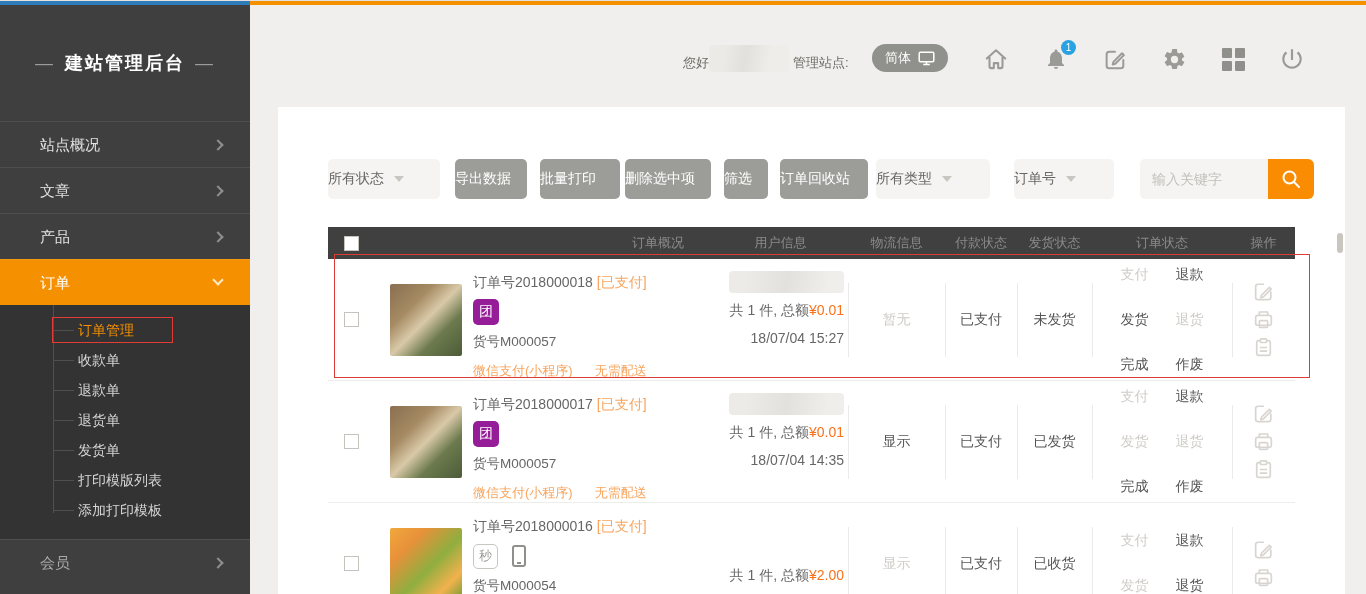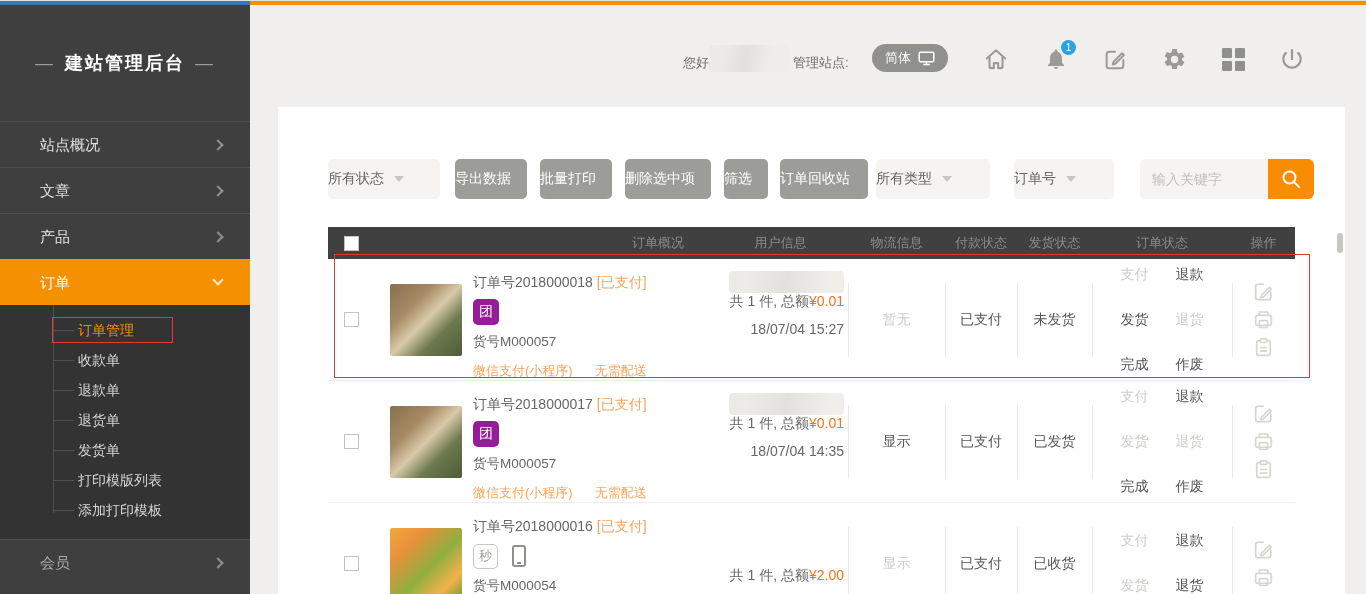--- a/index.html
+++ b/index.html
@@ -90,21 +90,21 @@
   .badge-purple { width:26px; height:26px; border-radius:5px; background:#951d97; color:#fff; font-size:14px;
      display:flex; align-items:center; justify-content:center; }
   .badge-outline { width:25px; height:25px; border-radius:5px; border:1px solid #c9c6c2; color:#9a9a96; font-size:13px;
      display:flex; align-items:center; justify-content:center; background:#fff; }
   .phone-glyph { width:14px; height:22px; border:2px solid #8f8f8b; border-radius:3px; position:relative; }
   .phone-glyph::after { content:""; position:absolute; bottom:1px; left:3px; width:4px; height:2px; background:#8f8f8b; }
   .sku-line { font-size:13.5px; margin-top:2px; }
   .pay-line { font-size:13px; margin-top:11px; display:flex; gap:22px; }
   .redacted-name { width:115px; height:22px; margin-left:auto; border-radius:4px;
      background:linear-gradient(100deg,#edebe8 15%,#e3e1de 50%,#f0eeeb 85%); }
-  .qty-line { white-space:nowrap; }
+  .qty-line { margin-top:9px; white-space:nowrap; }
   .amount { color:#f7721b; }
   .date-line { margin-top:10px; color:#666; }
   .muted { color:#cfccc8 !important; }
   .link-grid { display:grid; grid-template-columns:repeat(2,auto); column-gap:20px; row-gap:9px;gap:27px; }
   .lnk { color:#555; cursor:pointer; white-space:nowrap; }
   .status-val { color:#555; }
   .ops-stack { display:flex; flex-direction:column; gap:4px; align-items:center; }
   .op-ic { width:24px; height:24px; display:flex; align-items:center; justify-content:center; cursor:pointer; }
 
   .red-row-box { position:absolute; left:56px; top:147px; width:976px; height:124px; border:1px solid #dc3c34; pointer-events:none; }
@@ -237,21 +237,21 @@
     <div class="card">
 
       <div class="toolbar">
         <div class="tb-item dropdown" style="left:50px;width:112px;">
           <span>所有状态</span>
           <span class="caret"></span>
         </div>
         <div class="tb-item gbtn" style="left:177px;width:72px;">
           <span>导出数据</span>
         </div>
-        <div class="tb-item gbtn" style="left:262px;width:72px;">
+        <div class="tb-item gbtn" style="left:262px;width:80px;">
           <span>批量打印</span>
         </div>
         <div class="tb-item gbtn" style="left:347px;width:86px;">
           <span>删除选中项</span>
         </div>
         <div class="tb-item gbtn" style="left:446px;width:44px;">
           <span>筛选</span>
         </div>
         <div class="tb-item gbtn" style="left:502px;width:88px;">
           <span>订单回收站</span>

